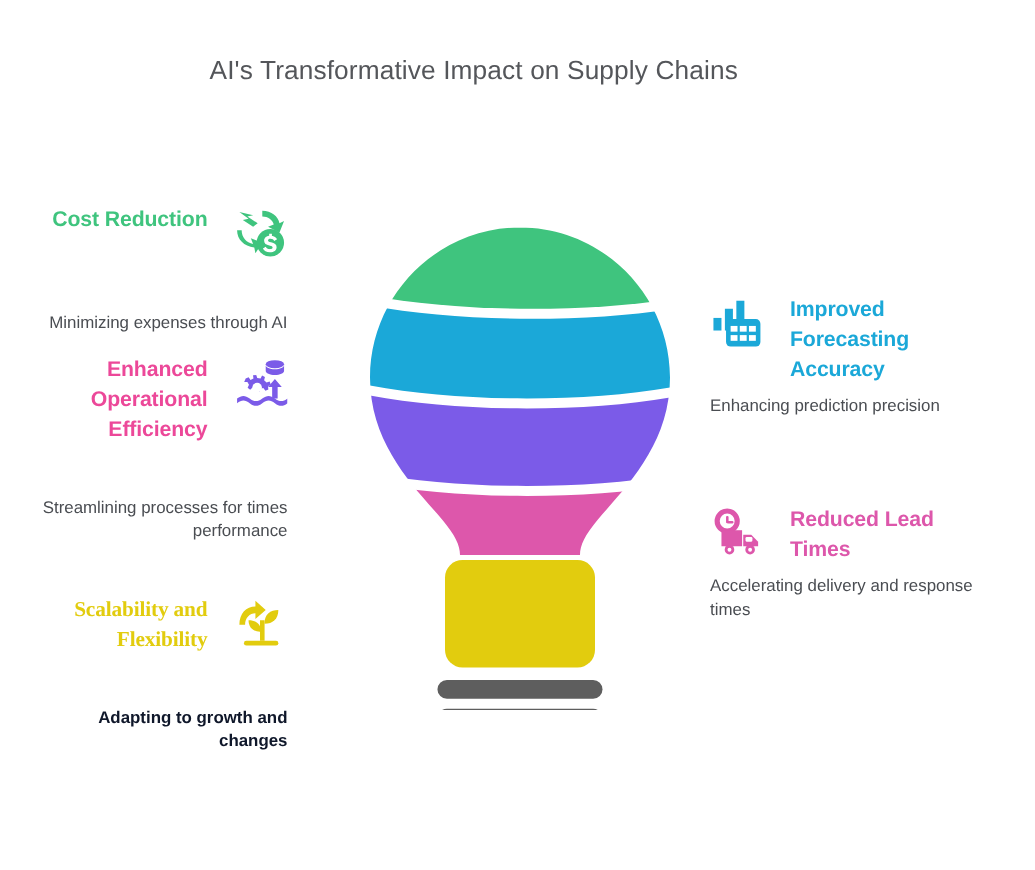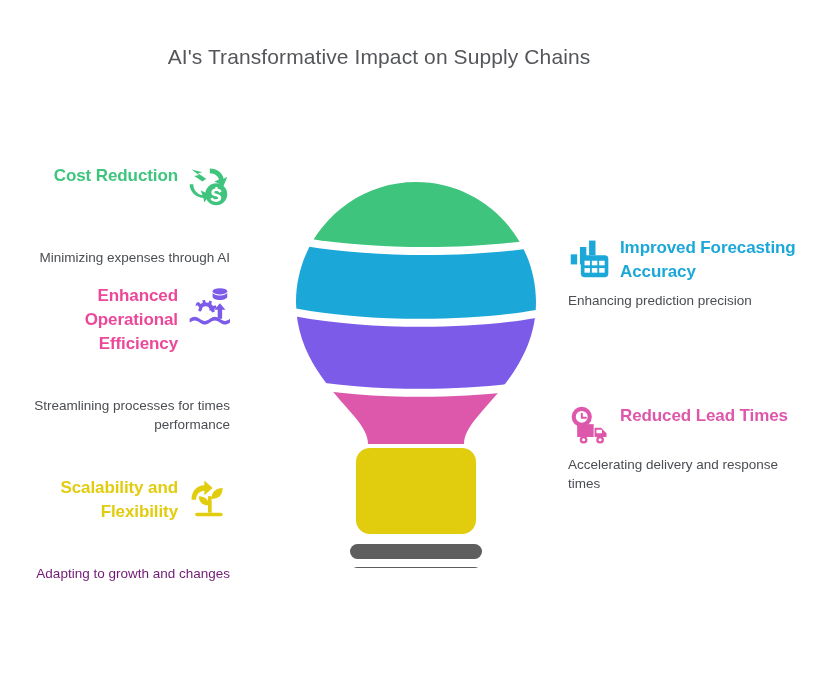--- a/index.html
+++ b/index.html
@@ -31,21 +31,21 @@
     letter-spacing: 0.1px;
   }
 
   
   .feature {
     position: absolute;
   }
   .feature-head {
     display: flex;
     align-items: flex-start;
-    gap: 8px;
+    gap: 20px;
   }
   .feature-title {
     font-size: 17px;
     font-weight: bold;
     line-height: 24px;
     letter-spacing: -0.1px;
   }
   .feature-desc {
     font-size: 13.5px;
     line-height: 19px;
@@ -155,32 +155,32 @@
           <circle cx="21.5" cy="28.5" r="4.2" fill="#ffffff"></circle>
           <path d="M4 38 c4-3 7-3 11 0 s7 3 11 0 s7-3 11 0 s7 3 11 0 v4 c-4 3-7 3-11 0 s-7-3-11 0 s-7 3-11 0 s-7-3-11 0 z"></path>
         </g>
       </svg>
     </div>
     <div class="feature-desc" style="color: rgb(74, 77, 82);">Streamlining processes for times performance</div>
   </div>
 
   <div class="feature left" id="feat-scalability">
     <div class="feature-head">
-      <div class="feature-title" style="color: rgb(226, 204, 14);">Scalability and Flexibility</div>
+      <div class="feature-title" style="color: rgb(226, 204, 14); font-family: Liberation Serif, serif;">Scalability and Flexibility</div>
       <svg class="icon-box" viewBox="0 0 48 48">
         <g fill="#E2CC0E">
           <path d="M6 26 c0-10 6-16 14-16 v-5 l9 8 -9 8 v-5 c-5 0-9 4-9 10 z"></path>
           <path d="M24 22 v18 h4 V22 z"></path>
           <path d="M28 24 c0-7 5-11 12-11 0 8-5 12-12 12 z"></path>
           <path d="M24 32 c-6 0-10-4-10-10 7 0 11 4 11 10 z"></path>
           <rect x="10" y="40" width="30" height="4" rx="2"></rect>
         </g>
       </svg>
     </div>
-    <div class="feature-desc" style="color: #701a75;">Adapting to growth and changes</div>
+    <div class="feature-desc" style="color: #0f172a; font-weight: bold;">Adapting to growth and changes</div>
   </div>
 
   <div class="feature right" id="feat-forecast">
     <div class="feature-head">
       <svg class="icon-box" viewBox="0 0 48 48">
         <g fill="#1BA8D8">
           <rect x="3" y="20" width="7" height="11"></rect>
           <rect x="13" y="12" width="7" height="19"></rect>
           <rect x="23" y="5" width="7" height="16"></rect>
           <rect x="14" y="21" width="30" height="24" rx="4"></rect>

